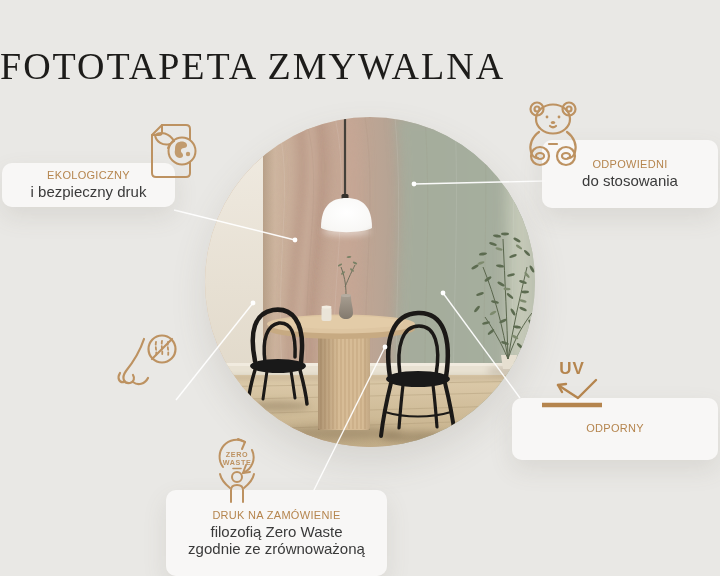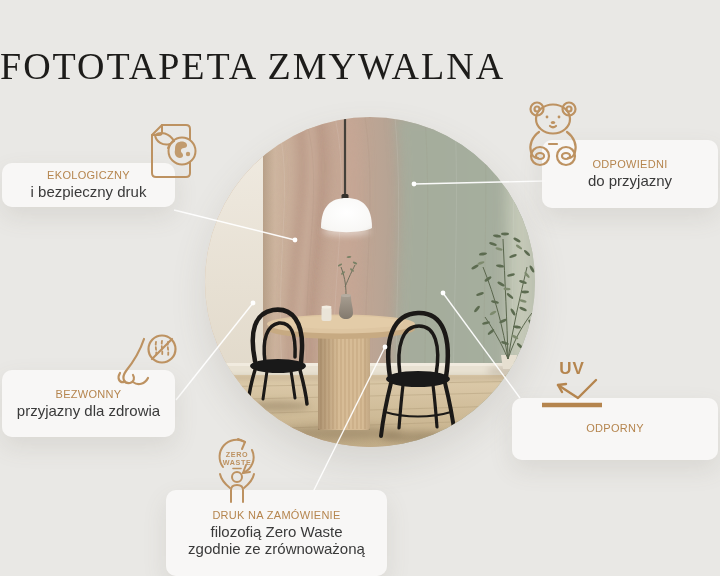--- a/index.html
+++ b/index.html
@@ -287,40 +287,36 @@
       <path d="M42,33 C49,38 52,46 50,53 C49,57 46,59 43,59"></path>
       <path d="M24,45 H32"></path>
       <circle cx="15" cy="57" r="9"></circle>
         <circle cx="41" cy="57" r="9"></circle>
       <ellipse cx="15" cy="57" rx="4" ry="3"></ellipse>
         <ellipse cx="41" cy="57" rx="4" ry="3"></ellipse>
     </svg>
   </div>
   <div class="card card-kids">
     <div class="h">ODPOWIEDNI</div>
-    <div class="sub">do przyjazny</div>
+    <div class="sub">do stosowania</div>
   </div>
 
   <div class="icon icon-nose">
     <svg width="68" height="56" viewBox="0 0 68 56" fill="none" stroke="#bd9261" stroke-width="2.2" stroke-linecap="round" stroke-linejoin="round">
       <path d="M33,5 C29,17 23,27 15,37 C10,44 13,50 19,49 C23,48 24,44 22,41"></path>
       <path d="M9,39 C6,44 8,49 13,48"></path>
       <path d="M22,48 C27,52 34,50 37,44"></path>
       <circle cx="51" cy="15" r="13.5"></circle>
       <g stroke-dasharray="2.6 2.6" stroke-width="1.8">
         <path d="M45,8 C44,13 46,17 45,22"></path>
           <path d="M51,7 C50,12 52,17 51,22"></path>
           <path d="M57,8 C56,13 58,17 57,22"></path>
       </g>
       <path d="M41,25 L61,5"></path>
     </svg>
-  </div>
-  <div class="card card-odorless">
-    <div class="h">BEZWONNY</div>
-    <div class="sub">przyjazny dla zdrowia</div>
   </div>
 
   <div class="icon icon-uv">
     <span class="uv-label">UV</span>
     <svg width="68" height="32" viewBox="0 0 68 32" fill="none" stroke="#b5854e" stroke-linecap="round" stroke-linejoin="round">
       <path d="M58,3 L40,21 L20,8" stroke-width="2.4"></path>
       <path d="M20,8 L28,7 M20,8 L24,15" stroke-width="2.4"></path>
       <path d="M4,28 H64" stroke-width="4.5" stroke-linecap="butt"></path>
     </svg>
   </div>

